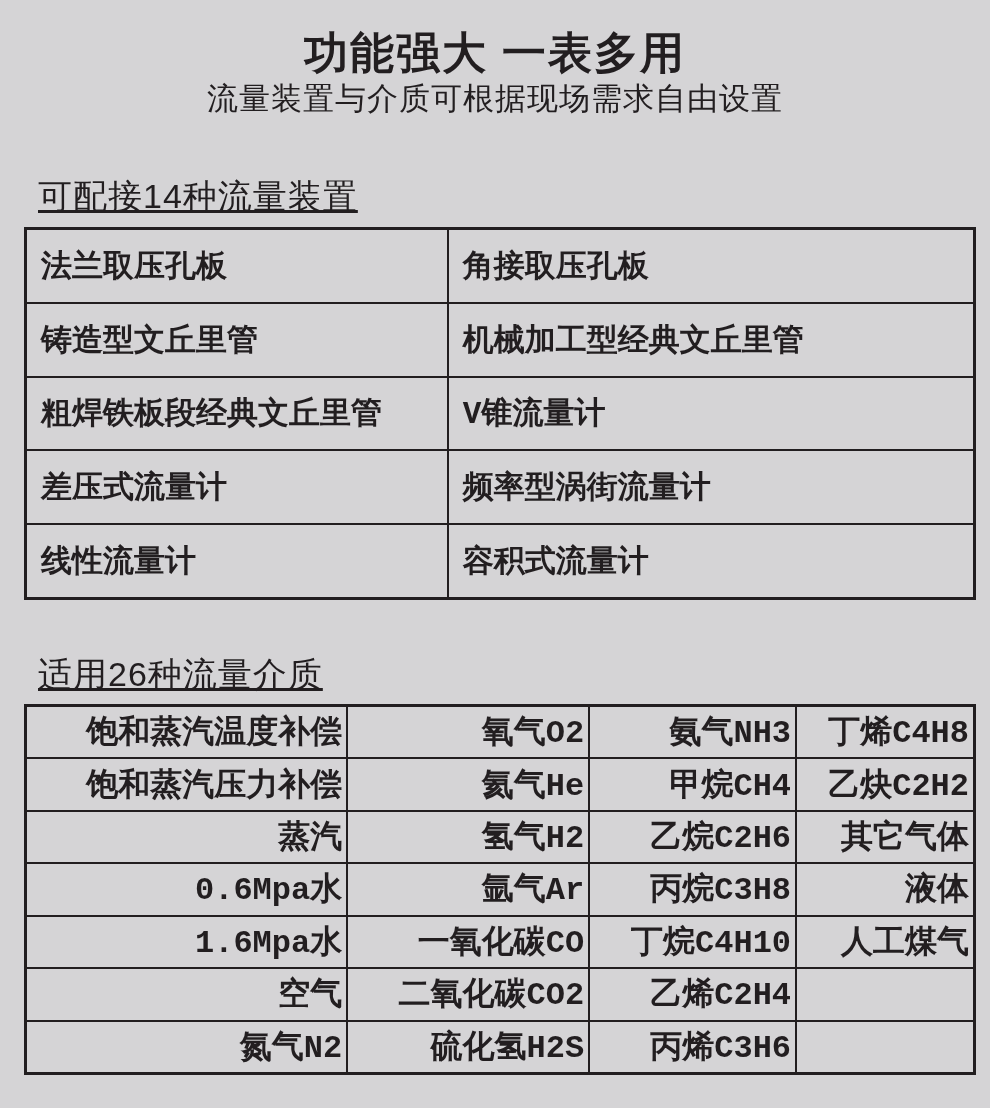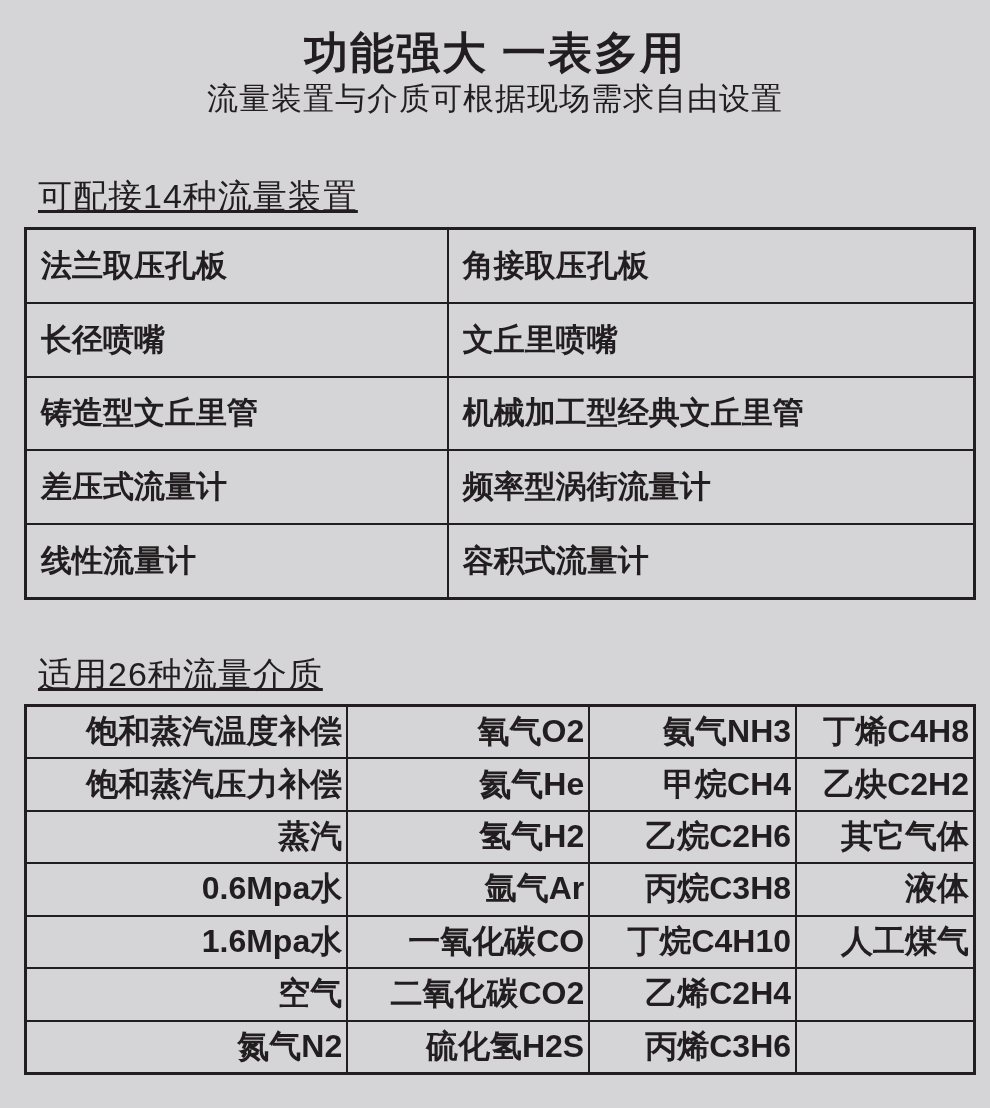--- a/index.html
+++ b/index.html
@@ -36,21 +36,21 @@
     width:952px;
     border-collapse:collapse;
     table-layout:fixed;
     border:3px solid #221e20;
   }
   .table-devices { top:227px; height:373px; }
   .table-media   { top:704px; height:371px; }
   .doc-table td {
     border:2px solid #221e20;
     padding:0 4px 0 14px;
-    font-family:Liberation Sans, sans-serif;
+    font-family:Liberation Mono, monospace;
     font-weight:bold;
     font-size:31px;
     vertical-align:middle;
     white-space:nowrap;
     overflow:hidden;
   }
   .table-media td { font-size:32px;text-align:right; }
 </style>
 </head>
 <body>
@@ -64,26 +64,26 @@
   <colgroup>
       <col style="width:44.5%">
       <col style="width:55.5%">
     </colgroup>
   <tbody>
     <tr>
       <td>法兰取压孔板</td>
       <td>角接取压孔板</td>
     </tr>
     <tr>
-      <td>长径喷嘴</td>
-      <td>文丘里喷嘴</td>
+      <td>铸造型文丘里管</td>
+      <td>机械加工型经典文丘里管</td>
     </tr>
     <tr>
-      <td>铸造型文丘里管</td>
-      <td>机械加工型经典文丘里管</td>
+      <td>粗焊铁板段经典文丘里管</td>
+      <td>V锥流量计</td>
     </tr>
     <tr>
       <td>差压式流量计</td>
       <td>频率型涡街流量计</td>
     </tr>
     <tr>
       <td>线性流量计</td>
       <td>容积式流量计</td>
     </tr>
   </tbody>

